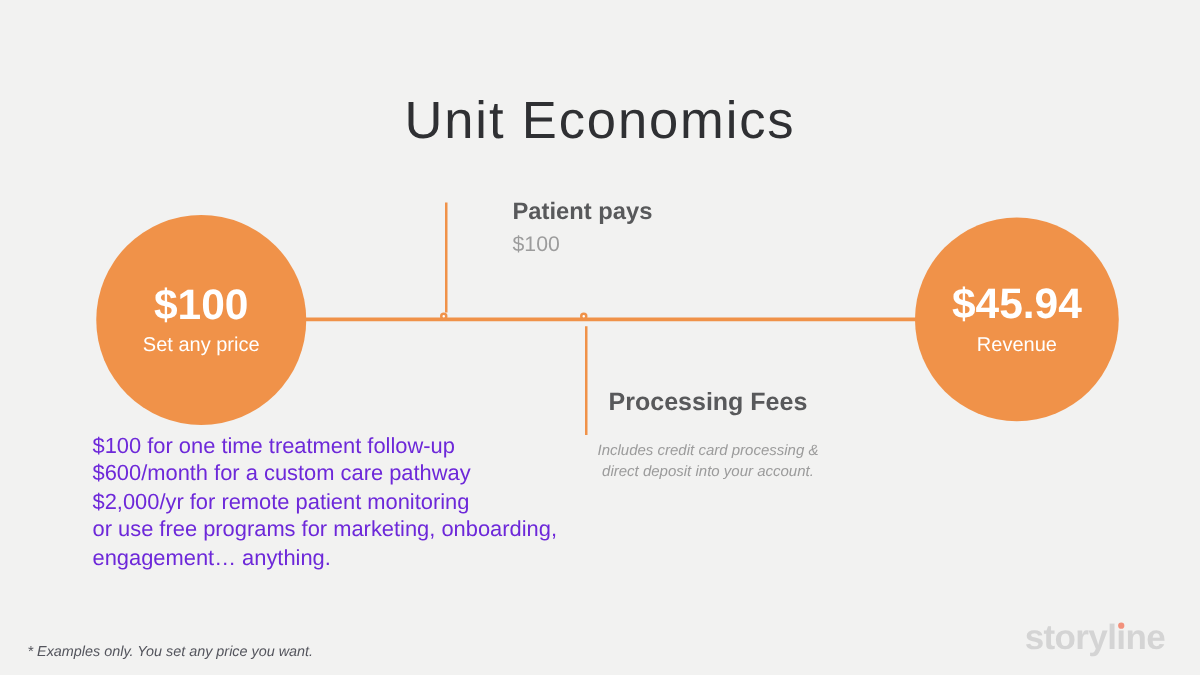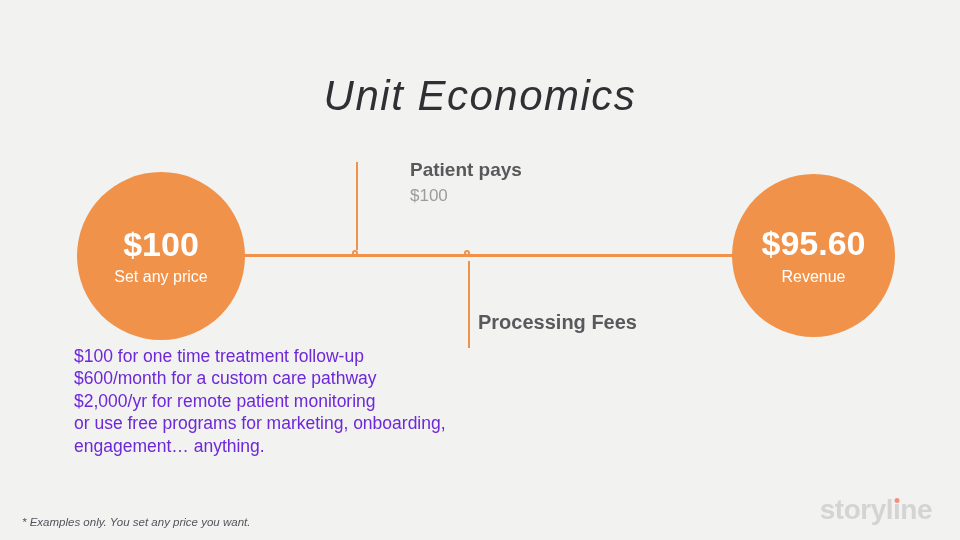--- a/index.html
+++ b/index.html
@@ -12,21 +12,20 @@
     overflow: hidden;
   }
   .title {
     position: absolute;
     left: 0; right: 0; top: 72px;
     text-align: center;
     font-size: 42px;
     font-weight: 300;
     letter-spacing: 1.5px;
     color: #2F3033;
-    font-style: italic;
   }
   .circle {
     position: absolute;
     border-radius: 50%;
     background: #F09249;
     display: flex;
     flex-direction: column;
     align-items: center;
     justify-content: center;
     color: #FFFFFF;
@@ -124,31 +123,35 @@
   <div class="v-line v-line-down"></div>
   <div class="node node-1"></div>
   <div class="node node-2"></div>
 
   <div class="circle circle-left">
     <div class="circle-value">$100</div>
     <div class="circle-label">Set any price</div>
   </div>
 
   <div class="circle circle-right">
-    <div class="circle-value">$95.60</div>
+    <div class="circle-value">$45.94</div>
     <div class="circle-label">Revenue</div>
   </div>
 
   <div class="callout-up">
     <div class="callout-title">Patient pays</div>
     <div class="callout-value">$100</div>
   </div>
 
   <div class="callout-down">
     <div class="callout-title">Processing Fees</div>
+    <div class="callout-note">
+      <div>Includes credit card processing &amp;</div>
+      <div>direct deposit into your account.</div>
+    </div>
   </div>
 
   <div class="examples">
     <div>$100 for one time treatment follow-up</div>
     <div>$600/month for a custom care pathway</div>
     <div>$2,000/yr for remote patient monitoring</div>
     <div>or use free programs for marketing, onboarding,</div>
     <div>engagement… anything.</div>
   </div>
 

